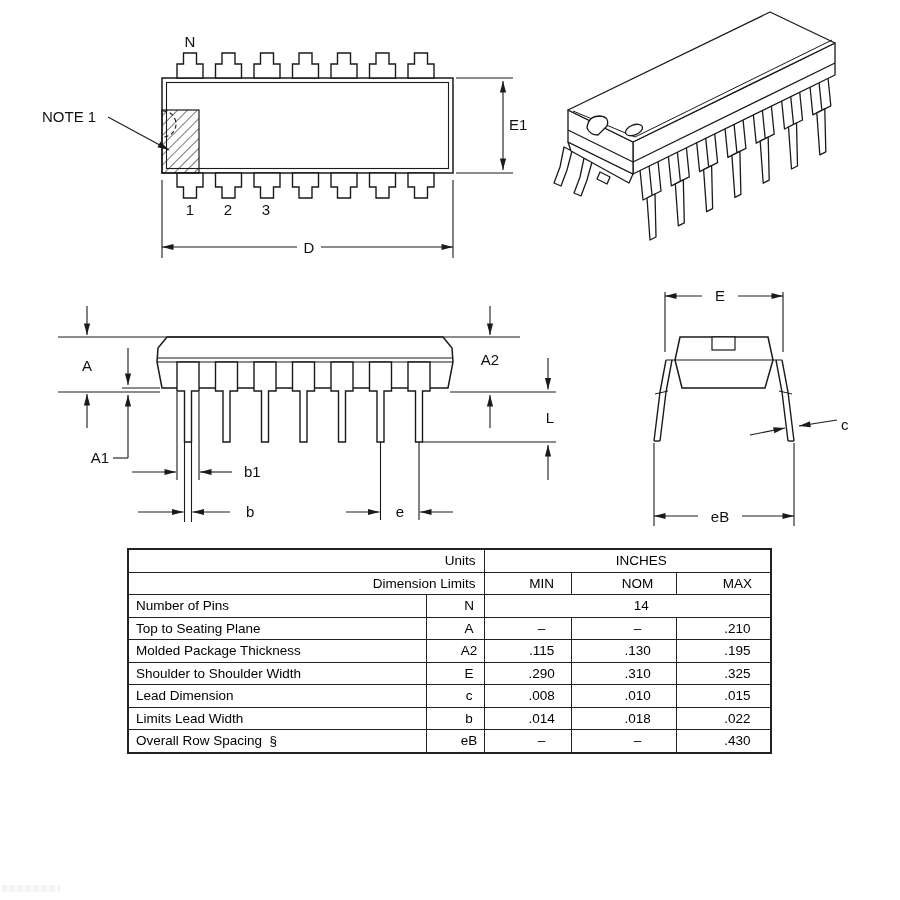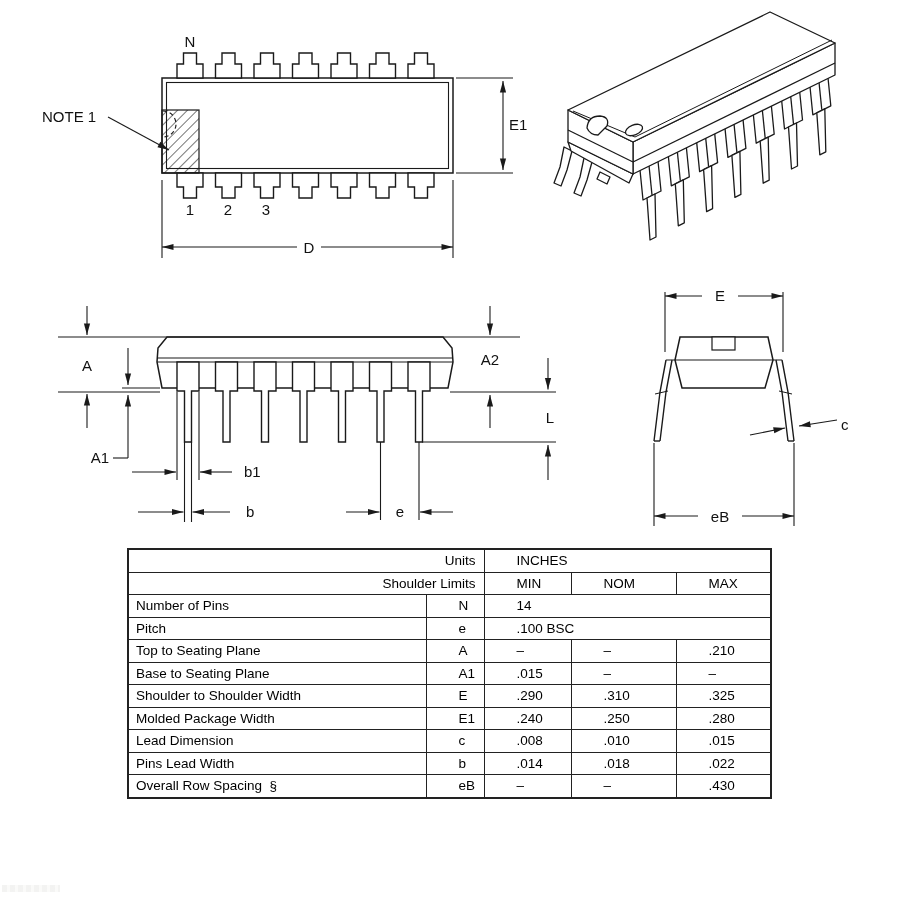--- a/index.html
+++ b/index.html
@@ -7,21 +7,21 @@
         font-family:"Liberation Sans", sans-serif;color:#111;}
   svg{position:absolute;overflow:visible;}
   svg text{font-family:"Liberation Sans", sans-serif;font-size:15px;fill:#111;}
   .dimtable{position:absolute;left:127px;top:548px;width:643px;border-collapse:collapse;
             table-layout:fixed;font-size:13.5px;color:#000;background:#fff;}
   .dimtable td{border:1.4px solid #222;height:21.5px;padding:0 4px;white-space:nowrap;
                overflow:hidden;font-size:13.5px;line-height:1;}
   .dimtable{border:2px solid #222;}
   .dimtable td.lab{text-align:left;padding-left:7px;}
   .dimtable td.rgt{text-align:right;padding-right:8px;padding-left:16px;}
-  .dimtable td.ctr{padding-left:32px;}
+  .dimtable td.ctr{text-align:center;padding-left:32px;}
   .watermark{position:absolute;left:2px;top:885px;width:58px;height:7px;opacity:.55;
              background:repeating-linear-gradient(90deg,#e9e9e7 0 5px,#f6f6f4 5px 8px);}
 </style>
 </head>
 <body>
 
 <div class="page">
 
   <svg style="left:0;top:0" width="545" height="275" viewBox="0 0 545 275">
     <defs>
@@ -244,72 +244,60 @@
         <col style="width:87px">
         <col style="width:105px">
         <col style="width:95px">
     </colgroup>
     <tbody>
       <tr>
         <td class="rgt" colspan="2">Units</td>
         <td class="ctr" colspan="3">INCHES</td>
       </tr>
       <tr>
-        <td class="rgt" colspan="2">Shoulder Limits</td>
+        <td class="rgt" colspan="2">Dimension Limits</td>
         <td class="ctr">MIN</td>
         <td class="ctr">NOM</td>
         <td class="ctr">MAX</td>
       </tr>
       <tr>
         <td class="lab">Number of Pins</td>
         <td class="ctr">N</td>
         <td class="ctr" colspan="3">14</td>
-      </tr>
-      <tr>
-        <td class="lab">Pitch</td>
-        <td class="ctr">e</td>
-        <td class="ctr" colspan="3">.100 BSC</td>
       </tr>
       <tr>
         <td class="lab">Top to Seating Plane</td>
         <td class="ctr">A</td>
         <td class="ctr">–</td>
         <td class="ctr">–</td>
         <td class="ctr">.210</td>
       </tr>
       <tr>
-        <td class="lab">Base to Seating Plane</td>
-        <td class="ctr">A1</td>
-        <td class="ctr">.015</td>
-        <td class="ctr">–</td>
-        <td class="ctr">–</td>
+        <td class="lab">Molded Package Thickness</td>
+        <td class="ctr">A2</td>
+        <td class="ctr">.115</td>
+        <td class="ctr">.130</td>
+        <td class="ctr">.195</td>
       </tr>
       <tr>
         <td class="lab">Shoulder to Shoulder Width</td>
         <td class="ctr">E</td>
         <td class="ctr">.290</td>
         <td class="ctr">.310</td>
         <td class="ctr">.325</td>
       </tr>
       <tr>
-        <td class="lab">Molded Package Width</td>
-        <td class="ctr">E1</td>
-        <td class="ctr">.240</td>
-        <td class="ctr">.250</td>
-        <td class="ctr">.280</td>
-      </tr>
-      <tr>
         <td class="lab">Lead Dimension</td>
         <td class="ctr">c</td>
         <td class="ctr">.008</td>
         <td class="ctr">.010</td>
         <td class="ctr">.015</td>
       </tr>
       <tr>
-        <td class="lab">Pins Lead Width</td>
+        <td class="lab">Limits Lead Width</td>
         <td class="ctr">b</td>
         <td class="ctr">.014</td>
         <td class="ctr">.018</td>
         <td class="ctr">.022</td>
       </tr>
       <tr>
         <td class="lab">Overall Row Spacing &nbsp;§</td>
         <td class="ctr">eB</td>
         <td class="ctr">–</td>
         <td class="ctr">–</td>

